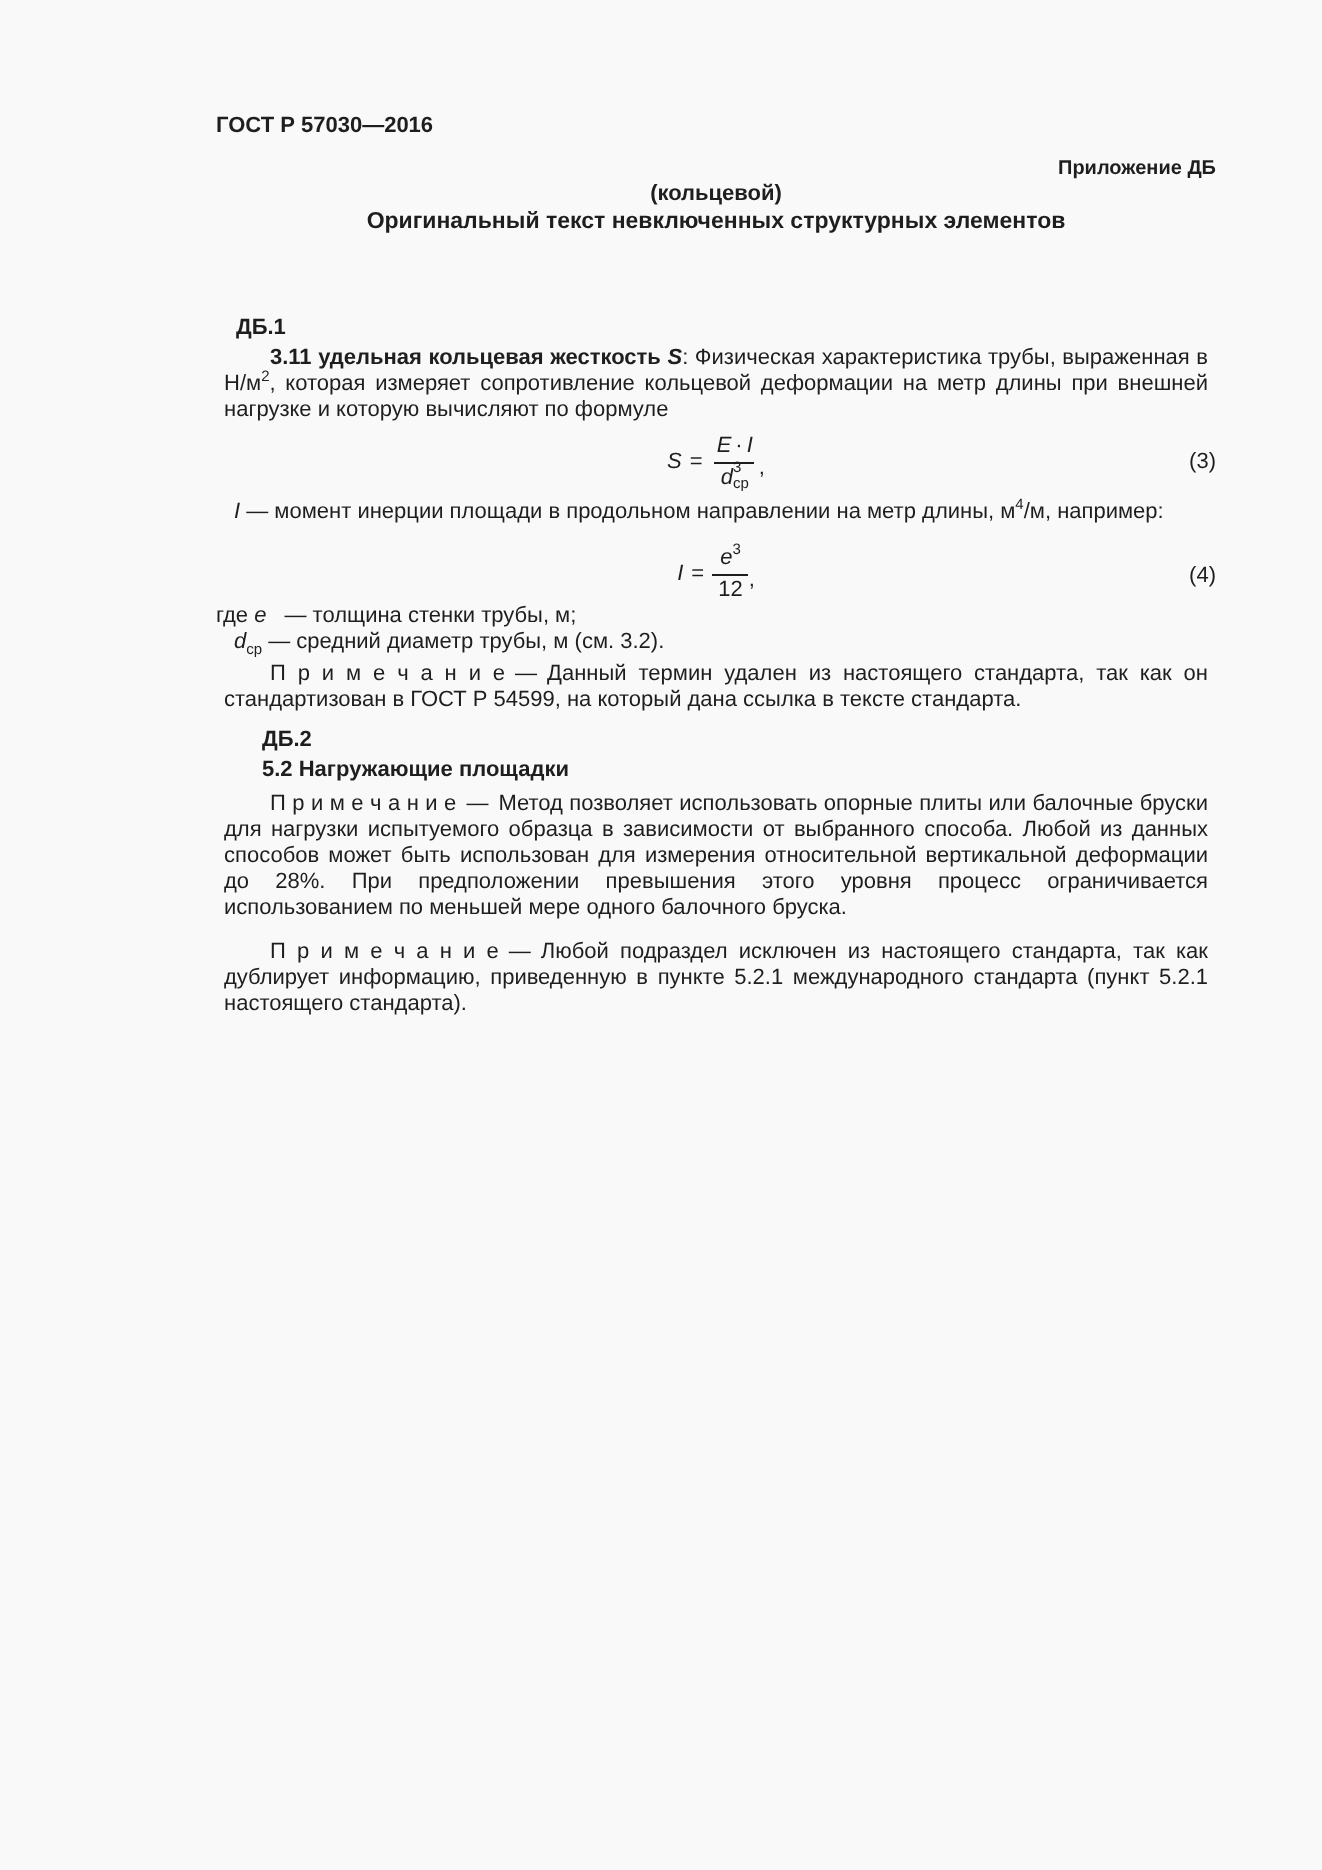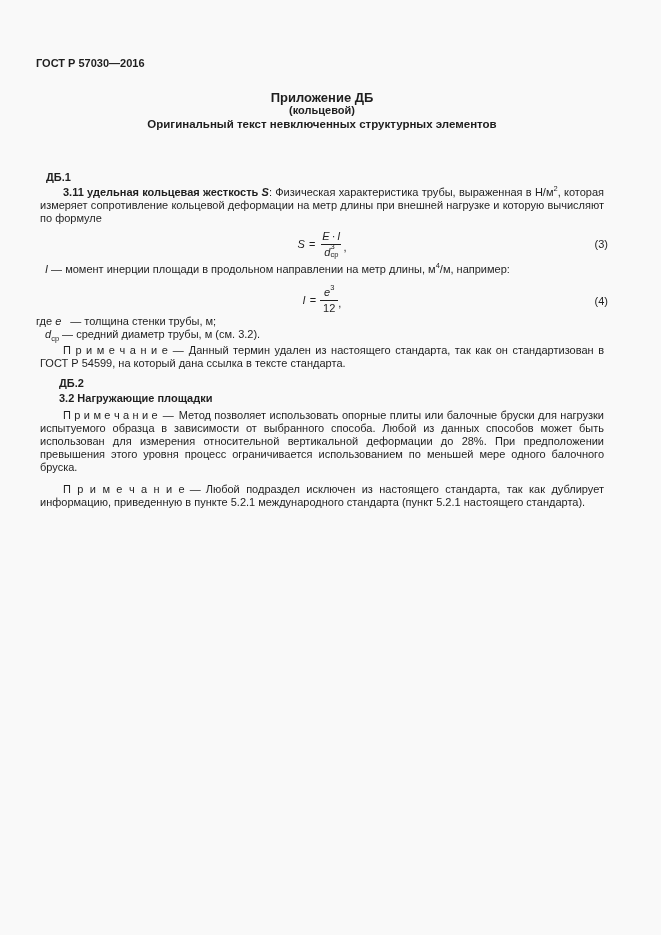--- a/index.html
+++ b/index.html
@@ -3,26 +3,26 @@
 <meta charset="utf-8">
 <style>
   html,body{margin:0;padding:0;background:#f9f9f9;}
   .page{
     position:relative;
     width:661px;height:776px;
     box-sizing:border-box;
     background:#f9f9f9;
     font-family:"Liberation Sans","DejaVu Sans",sans-serif;
     color:#1e1e1e;
-    padding:57px 53px 0 36px;
+    padding:57px 53px 0 108px;
     overflow:hidden;
   }
   .doc-code{font-size:11px;line-height:13px;font-weight:bold;}
   .center{text-align:center;}
-  .appendix-label{margin-top:21px;font-size:13px;line-height:13px;font-weight:bold;}
+  .appendix-label{margin-top:8px;font-size:10px;line-height:13px;font-weight:bold;text-align:right;}
   .appendix-kind{font-size:11px;line-height:13px;font-weight:bold;}
   .main-title{font-size:11.5px;line-height:15px;font-weight:bold;}
   .sec-heading{margin-top:39px;margin-left:10px;font-size:11px;line-height:13px;font-weight:bold;}
   .sec-heading2{margin-top:7px;margin-left:23px;font-size:11px;line-height:13px;font-weight:bold;}
   .sub-heading{margin-top:2px;margin-left:23px;font-size:11px;line-height:13px;font-weight:bold;}
   p{margin:4px;}
   .body-p{
     margin-top:2px;
     font-size:11px;line-height:13px;
     text-align:justify;
@@ -122,21 +122,21 @@
   </div>
 
   <div class="where">
     <div class="w-line1"><span>где </span><i>e</i><span class="gap"></span><span>— толщина стенки трубы, м;</span></div>
     <div class="w-line2"><i>d</i><sub class="t-sub">ср</sub><span> — средний диаметр трубы, м (см. 3.2).</span></div>
   </div>
 
   <p class="note n1"><span class="note-label">П р и м е ч а н и е</span><span class="note-dash">—</span><span>Данный термин удален из настоящего стандарта, так как он стандартизован в ГОСТ Р 54599, на который дана ссылка в тексте стандарта.</span></p>
 
   <div class="sec-heading2">ДБ.2</div>
-  <div class="sub-heading">3.2 Нагружающие площадки</div>
+  <div class="sub-heading">5.2 Нагружающие площадки</div>
 
   <p class="note n2"><span class="note-label">П р и м е ч а н и е</span><span class="note-dash">—</span><span>Метод позволяет использовать опорные плиты или балочные бруски для нагрузки испытуемого образца в зависимости от выбранного способа. Любой из данных способов может быть использован для измерения относительной вертикальной деформации до 28%. При предположении превышения этого уровня процесс ограничивается использованием по меньшей мере одного балочного бруска.</span></p>
 
   <p class="note n3"><span class="note-label">П р и м е ч а н и е</span><span class="note-dash">—</span><span>Любой подраздел исключен из настоящего стандарта, так как дублирует информацию, приведенную в пункте 5.2.1 международного стандарта (пункт 5.2.1 настоящего стандарта).</span></p>
 
   <div class="page-number">12</div>
 
 </div>
 
 </body></html>

